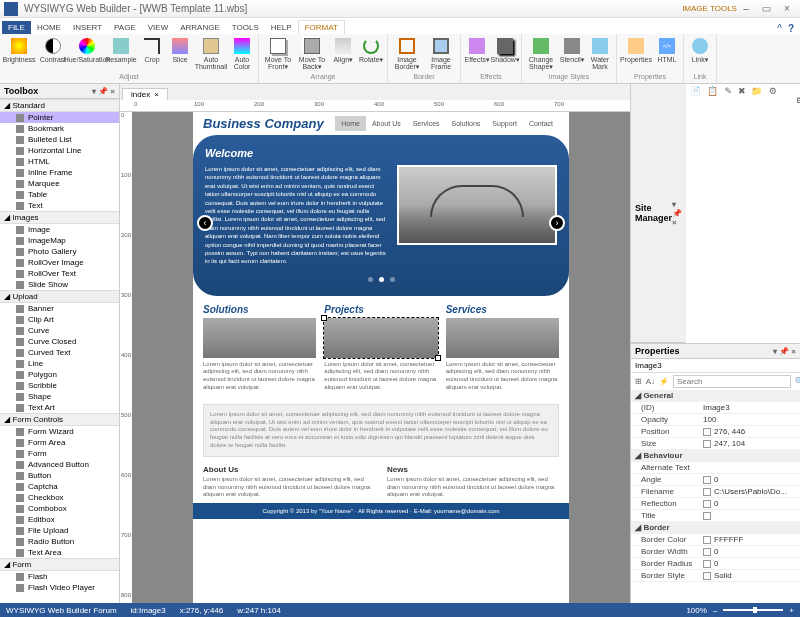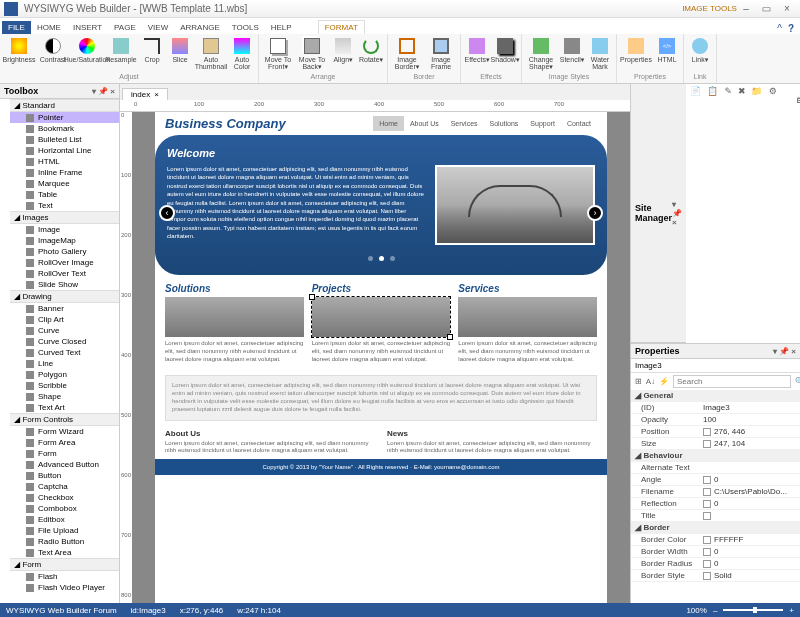--- a/index.html
+++ b/index.html
@@ -9,21 +9,21 @@
 .titlebar { height: 18px; background: linear-gradient(#fff,#f0f0f0); display: flex; align-items: center; padding: 0 4px; border-bottom: 1px solid #ddd; }
 .titlebar .logo { width: 14px; height: 14px; background: #2b5797; margin-right: 6px; }
 .titlebar .title { color: #666; font-size: 10px; flex: 1; }
 .titlebar .tooltab { color: #b76e00; font-size: 8px; margin-left: 20px; }
 .titlebar .winbtns span { display: inline-block; width: 18px; text-align: center; color: #666; font-size: 10px; cursor: pointer; }
 
 
 .menutabs { height: 16px; display: flex; align-items: flex-end; padding-left: 2px; background: #fff; font-size: 8px; }
 .menutabs .tab { padding: 2px 6px; color: #444; cursor: pointer; }
 .menutabs .tab.file { background: #2b5797; color: #fff; }
-.menutabs .tab.active { border: 1px solid #ddd; border-bottom: none; color: #b76e00; margin-left: 20px; }
+.menutabs .tab.active { border: 1px solid #ddd; border-bottom: none; color: #b76e00; }
 .menutabs .right { margin-left: auto; display: flex; gap: 6px; padding-right: 6px; color: #2b5797; font-size: 10px; }
 
 
 .ribbon { height: 50px; background: #f7f7f7; border-bottom: 1px solid #ccc; display: flex; }
 .ribbon .grp { display: flex; flex-direction: column; align-items: center; padding: 2px 4px; border-right: 1px solid #e0e0e0; }
 .ribbon .grp .btns { display: flex; gap: 4px; flex: 1; }
 .ribbon .grp .btns .rb { display: flex; flex-direction: column; align-items: center; width: 30px; cursor: pointer; }
 .ribbon .grp .btns .rb.sm { width: 24px; }
 .ribbon .grp .btns .rb .ic { width: 16px; height: 16px; margin: 2px 0; }
 .ribbon .grp .btns .rb .lbl { font-size: 7px; color: #444; text-align: center; line-height: 1; }
@@ -51,36 +51,36 @@
 .ic-water{background:#8ce;}
 .ic-prop{background:#fc8;}
 .ic-html{background:#6af;color:#fff;font-size:6px;display:flex;align-items:center;justify-content:center;}
 .ic-link{background:#8ce;border-radius:50%;}
 
 
 .workspace { display: flex; height: 519px; }
 .toolbox { width: 120px; border-right: 1px solid #ccc; display: flex; flex-direction: column; }
 .panel-hdr { background: #f0f0f0; padding: 2px 4px; font-size: 9px; font-weight: bold; display: flex; align-items: center; border-bottom: 1px solid #ccc; }
 .panel-hdr .pin { margin-left: auto; color: #666; cursor: pointer; font-size: 8px; }
-.tbx-body { flex: 1; overflow-y: auto; font-size: 8px; padding-left: 10px; }
+.tbx-body { flex: 1; overflow-y: auto; font-size: 8px; }
 .tbx-cat { background: #f0f0f0; padding: 1px 4px; border-top: 1px solid #ddd; border-bottom: 1px solid #ddd; font-size: 8px; }
 .tbx-item { padding: 1px 4px 1px 16px; cursor: pointer; display: flex; align-items: center; gap: 4px; }
 .tbx-item.sel { background: #c4b5fd; }
 .tbx-item .ti { width: 8px; height: 8px; background: #888; display: inline-block; }
 
 
 .canvas-area { flex: 1; display: flex; flex-direction: column; background: #f0f0f0; }
 .doc-tabs { height: 16px; display: flex; align-items: end; padding-left: 2px; background: #f0f0f0; }
 .doc-tab { background: #fff; border: 1px solid #ccc; border-bottom: none; padding: 1px 8px; font-size: 8px; display: flex; gap: 4px; }
 .hruler { height: 12px; background: #fff; border-bottom: 1px solid #ccc; font-size: 6px; color: #666; display: flex; position: relative; overflow: hidden; }
 .hruler span { position: absolute; top: 1px; }
 .canvas-scroll { flex: 1; overflow: auto; background: #888; position: relative; display: flex; }
 .vruler { width: 12px; background: #fff; font-size: 6px; color: #666; position: relative; flex-shrink: 0; }
 .vruler span { position: absolute; left: 1px; writing-mode: horizontal-tb; }
-.page { background: #fff; width: 452px; margin: 0 auto; }
+.page { background: #fff; width: 376px; margin: 0 auto; }
 
 
 .pg-hdr { display: flex; align-items: center; padding: 4px 10px; background: #fff; }
 .pg-logo { font-size: 13px; font-style: italic; color: #1b4f8b; font-weight: bold; }
 .pg-nav { margin-left: auto; display: flex; font-size: 7px; }
 .pg-nav span { padding: 4px 6px; color: #555; }
 .pg-nav span.act { background: #d0d0d0; }
 .hero { background: linear-gradient(#2a5c9a,#1b4678); color: #fff; padding: 12px; position: relative; border-radius: 24px; }
 .hero h2 { font-size: 11px; margin-bottom: 6px; font-style: italic; }
 .hero-row { display: flex; gap: 10px; }
@@ -312,21 +312,21 @@
         <div class="tbx-item"><span class="ti"></span>Marquee</div>
         <div class="tbx-item"><span class="ti"></span>Table</div>
         <div class="tbx-item"><span class="ti"></span>Text</div>
         <div class="tbx-cat">◢ Images</div>
         <div class="tbx-item"><span class="ti"></span>Image</div>
         <div class="tbx-item"><span class="ti"></span>ImageMap</div>
         <div class="tbx-item"><span class="ti"></span>Photo Gallery</div>
         <div class="tbx-item"><span class="ti"></span>RollOver Image</div>
         <div class="tbx-item"><span class="ti"></span>RollOver Text</div>
         <div class="tbx-item"><span class="ti"></span>Slide Show</div>
-        <div class="tbx-cat">◢ Drawing</div>
+        <div class="tbx-cat">◢ Upload</div>
         <div class="tbx-item"><span class="ti"></span>Banner</div>
         <div class="tbx-item"><span class="ti"></span>Clip Art</div>
         <div class="tbx-item"><span class="ti"></span>Curve</div>
         <div class="tbx-item"><span class="ti"></span>Curve Closed</div>
         <div class="tbx-item"><span class="ti"></span>Curved Text</div>
         <div class="tbx-item"><span class="ti"></span>Line</div>
         <div class="tbx-item"><span class="ti"></span>Polygon</div>
         <div class="tbx-item"><span class="ti"></span>Scribble</div>
         <div class="tbx-item"><span class="ti"></span>Shape</div>
         <div class="tbx-item"><span class="ti"></span>Text Art</div>

